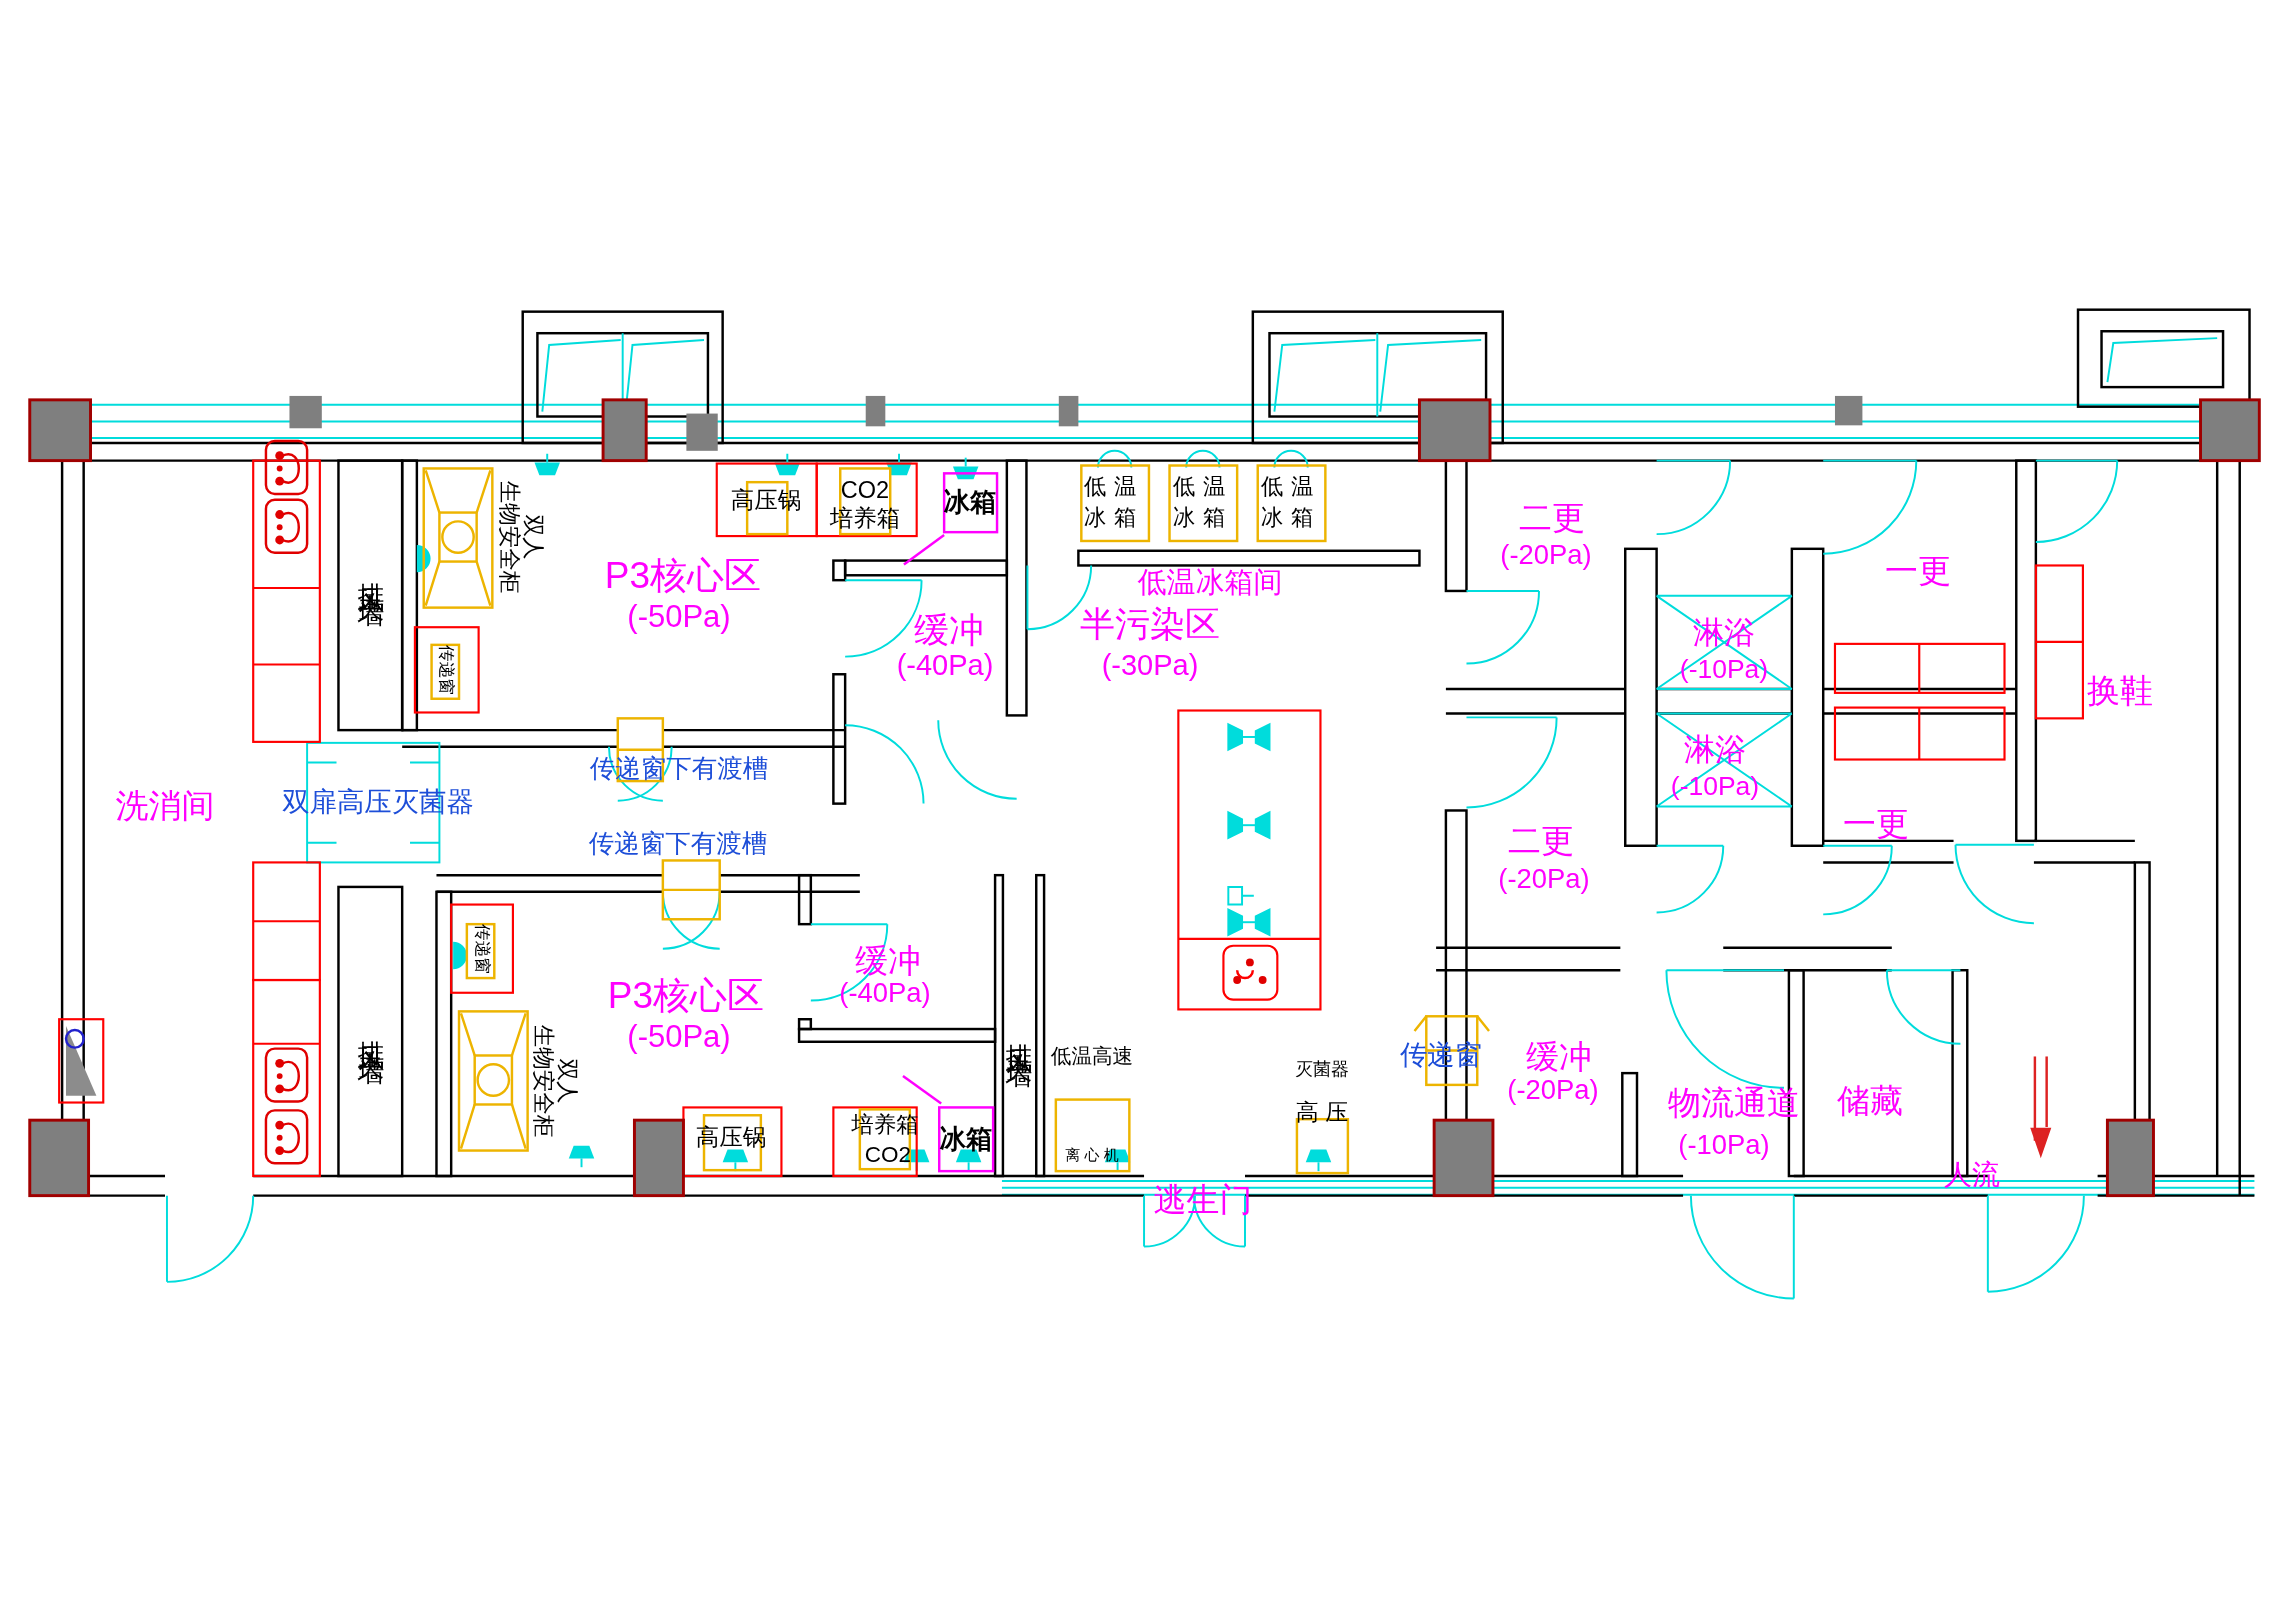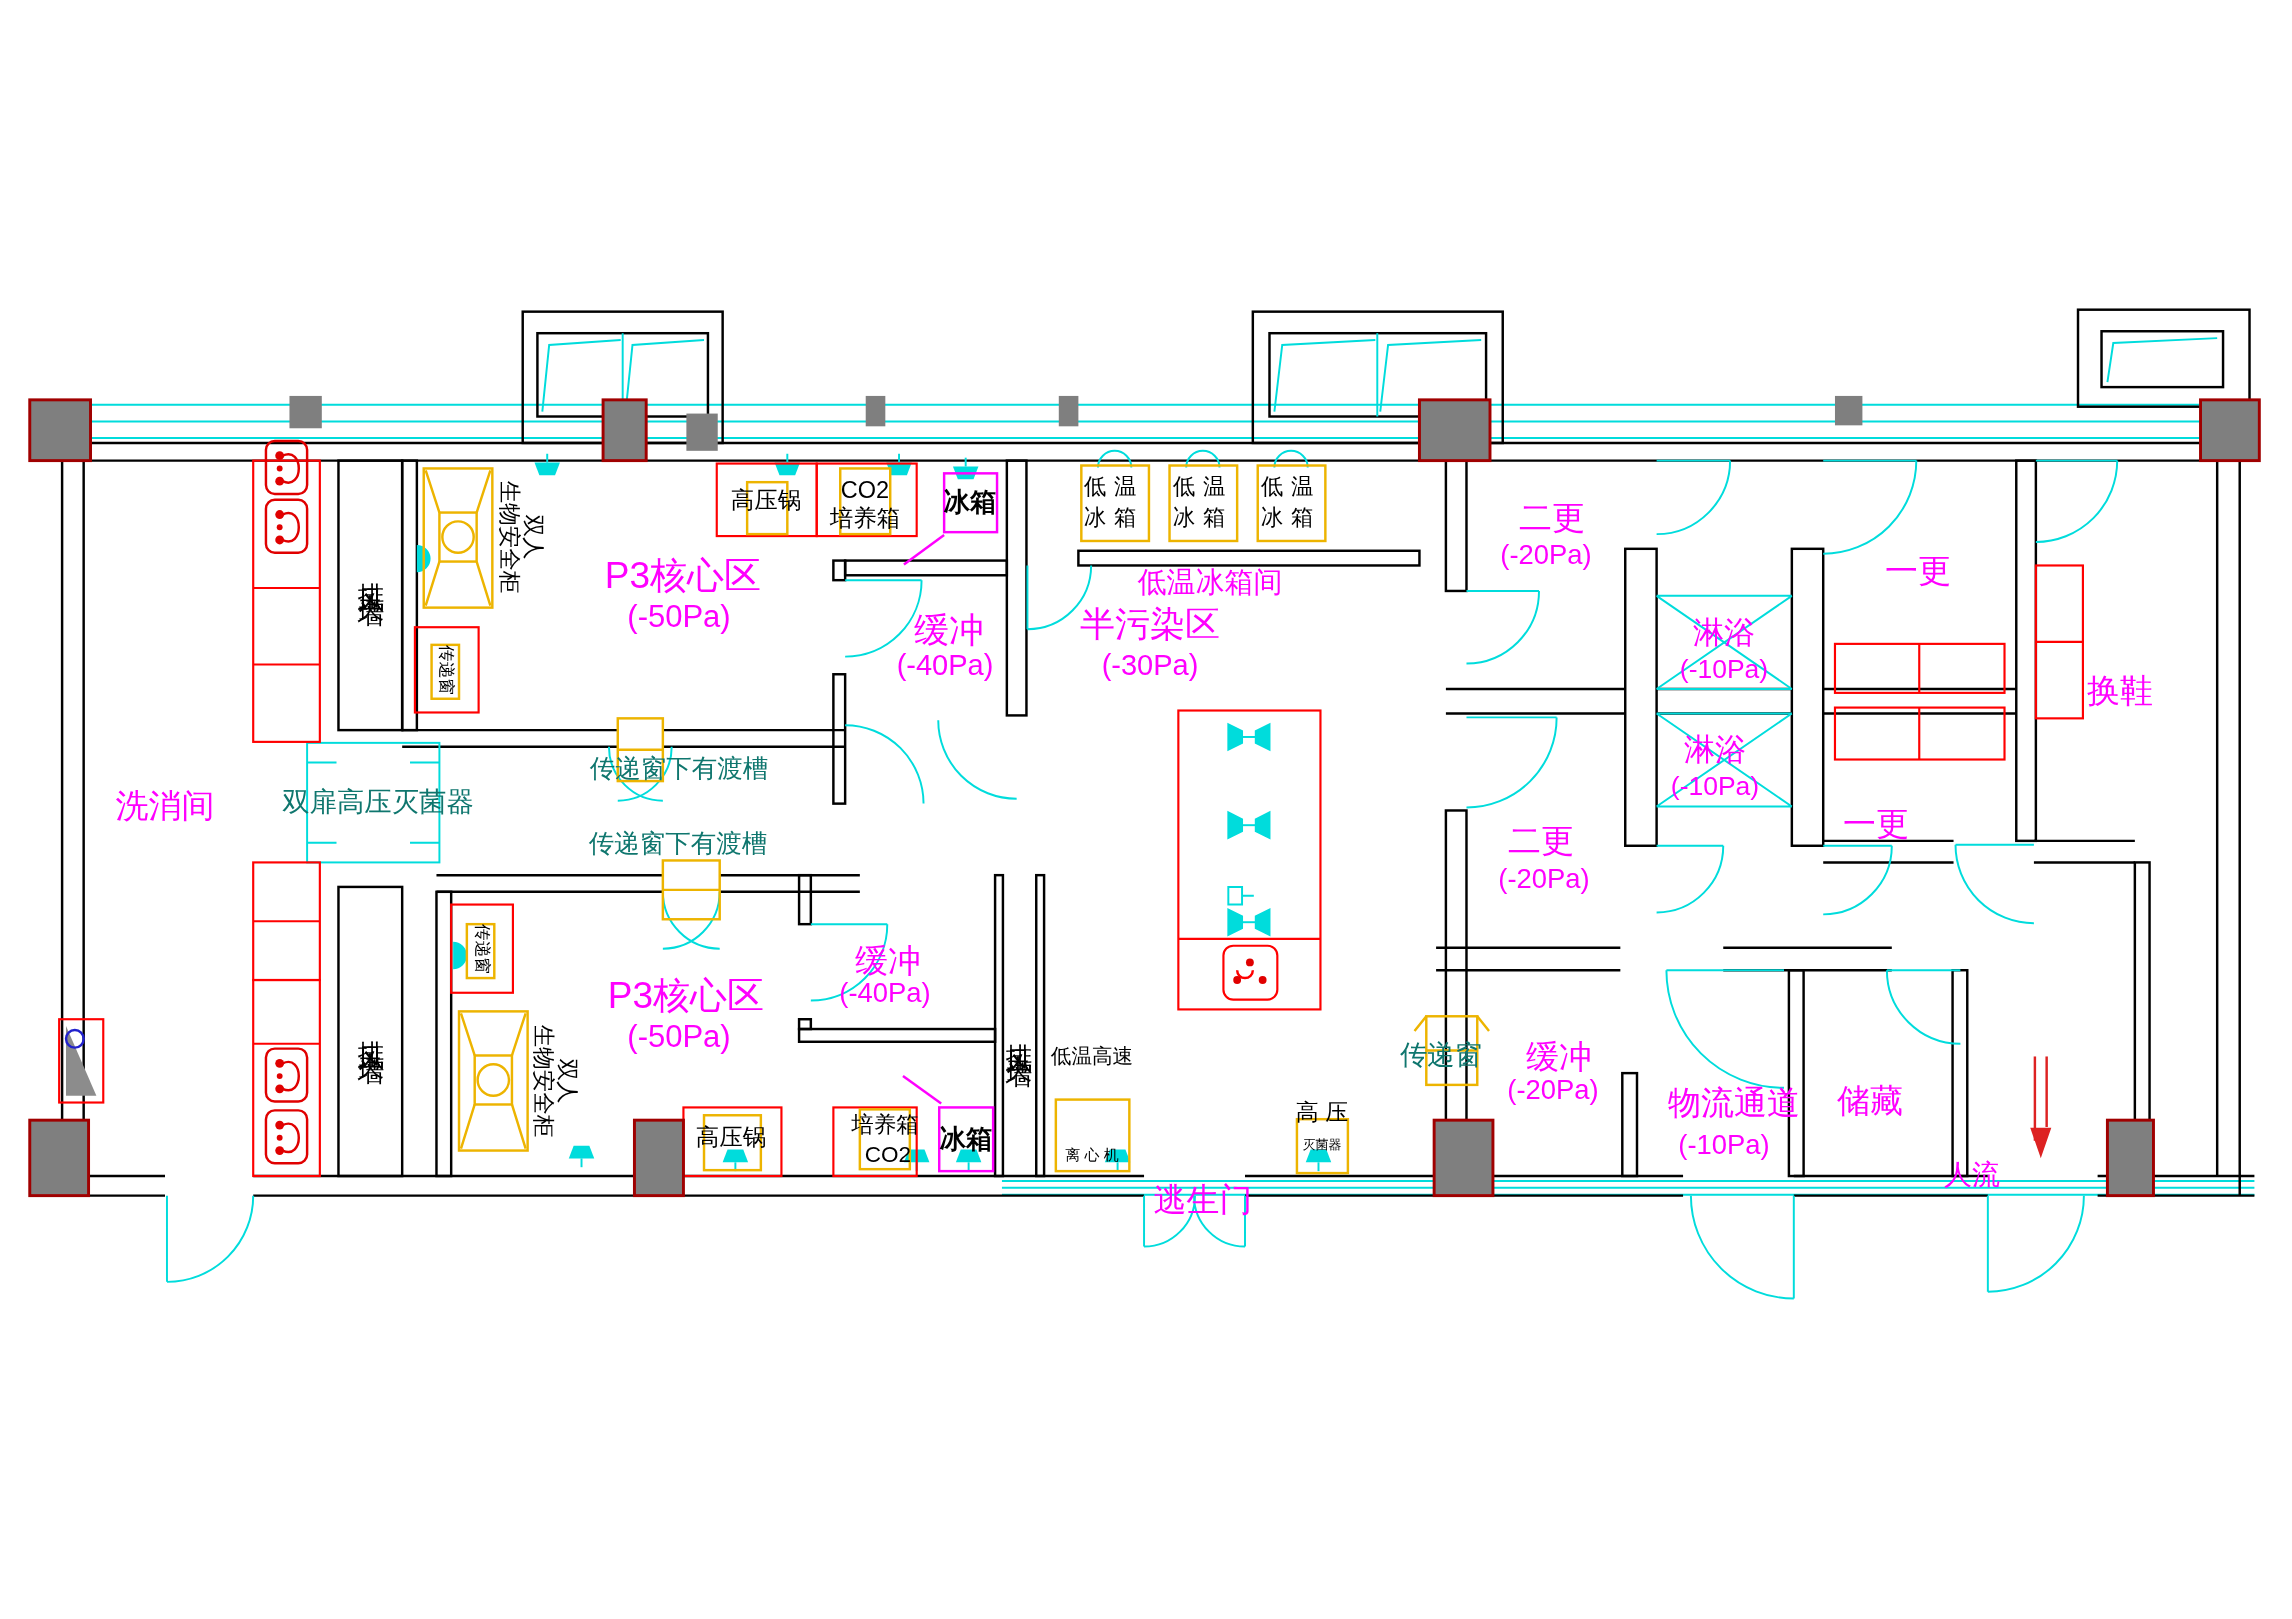--- a/index.html
+++ b/index.html
@@ -3,21 +3,21 @@
 <meta charset="utf-8">
 <style>
   html,body{margin:0;padding:0;background:#fff;}
   #plan{position:relative;width:2293px;height:1619px;background:#fff;overflow:hidden;
         font-family:"Liberation Sans","DejaVu Sans",sans-serif;}
   #plan svg{position:absolute;left:0;top:0;}
   .lb{position:absolute;transform:translate(-50%,-50%);white-space:nowrap;line-height:1.05;text-align:center;}
   .vt{writing-mode:vertical-rl;white-space:normal;letter-spacing:5.9px;}
   .rt{transform:translate(-50%,-50%) rotate(90deg);}
   .mg{color:#FF00FF;}
-  .cy{color:#0f766e;}
+  .cy{color:#1d4ed8;}
   .bk{color:#000;}
   .bold{font-weight:bold;}
 </style>
 </head>
 <body>
 
 <div id="plan">
 <svg width="2293" height="1619" viewBox="0 0 2339 1652">
   <defs>
     <g id="lt">
@@ -329,16 +329,16 @@
 <div class="lb bk" style="left:1114px;top:487px;font-size:22.5px;letter-spacing:7.8px;">低温</div>
 <div class="lb bk" style="left:1114px;top:518px;font-size:22.5px;letter-spacing:7.8px;">冰箱</div>
 <div class="lb bk" style="left:1203px;top:487px;font-size:22.5px;letter-spacing:7.8px;">低温</div>
 <div class="lb bk" style="left:1203px;top:518px;font-size:22.5px;letter-spacing:7.8px;">冰箱</div>
 <div class="lb bk" style="left:1291px;top:487px;font-size:22.5px;letter-spacing:7.8px;">低温</div>
 <div class="lb bk" style="left:1291px;top:518px;font-size:22.5px;letter-spacing:7.8px;">冰箱</div>
 
 <div class="lb bk" style="left:1092px;top:1056px;font-size:20.6px;">低温高速</div>
 <div class="lb bk" style="left:1092px;top:1155px;font-size:15px;">离 心 机</div>
 
-<div class="lb bk" style="left:1322px;top:1145px;font-size:13px;">灭菌器</div>
+<div class="lb bk" style="left:1322px;top:1069px;font-size:18px;">灭菌器</div>
 <div class="lb bk" style="left:1322px;top:1112px;font-size:23px;">高  压</div>
 </div>
 
 
 </body></html>

